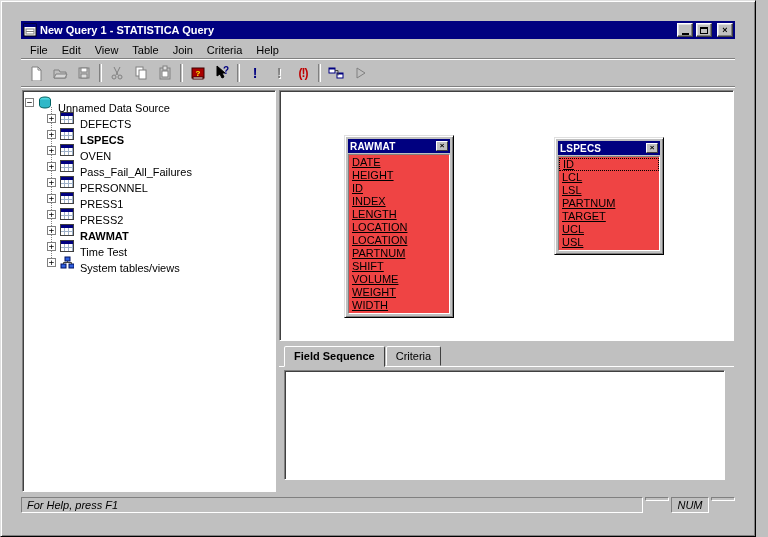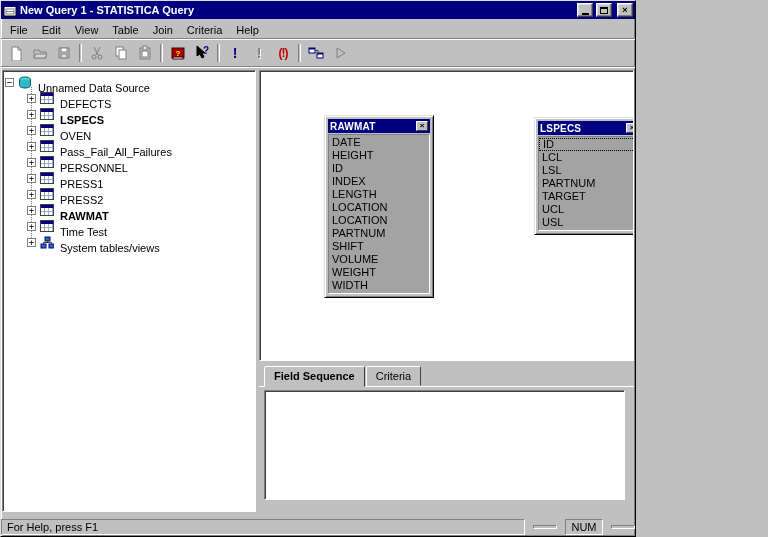--- a/index.html
+++ b/index.html
@@ -5,25 +5,25 @@
   * { box-sizing: border-box; }
   html,body { margin:0; padding:0; }
   body {
     width:768px; height:537px;
     font-family:"Liberation Sans", sans-serif;
     font-size:11px; color:#000;
     background:#c0c0c0;
     overflow:hidden;
   }
   .window {
-    width:636px; height:537px;
+    width:756px; height:537px;
     background:#c0c0c0;
     border:1px solid; border-color:#dfdfdf #000 #000 #dfdfdf;
     box-shadow: inset 1px 1px 0 #fff, inset -1px -1px 0 #808080;
-    padding:0;
+    padding:20px;
     display:flex; flex-direction:column;
   }
   
   .titlebar {
     height:18px; background:#000080;
     display:flex; align-items:center; gap:3px;
     padding:0 2px; flex:0 0 auto;
   }
   .titlebar .title { color:#fff; font-weight:bold; flex:1; white-space:nowrap; overflow:hidden; }
   .winbtn {
@@ -102,35 +102,35 @@
   .twindow .tbar {
     height:14px; background:#000080; color:#fff; font-weight:bold;
     display:flex; align-items:center; padding:0 2px; margin-bottom:1px;
   }
   .twindow .tbar .ttitle { flex:1; font-size:10px; letter-spacing:0.2px; }
   .twindow .tclose {
     width:12px; height:10px; background:#c0c0c0;
     border:1px solid; border-color:#fff #404040 #404040 #fff;
     font-size:8px; line-height:8px; text-align:center; font-weight:bold; color:#000;
   }
-  .fieldlist { background:#a3a3a3; border:1px solid #808080; border-right-color:#fff; border-bottom-color:#fff; padding:1px 0; }
+  .fieldlist { background:#ef4444; border:1px solid #808080; border-right-color:#fff; border-bottom-color:#fff; padding:1px 0;text-decoration:underline; }
   .field-row { height:13px; line-height:13px; padding:0 3px; white-space:nowrap; }
   .field-row.focused { border:1px dotted #000; line-height:11px; }
   
   .bottom-panel { height:148px; flex:0 0 auto; display:flex; flex-direction:column; }
   .tabstrip { display:flex; align-items:flex-end; padding:2px 0 0 5px; border-bottom:1px solid #fff; }
   .tab {
     background:#c0c0c0; padding:3px 9px 3px;
     border:1px solid; border-color:#fff #404040 transparent #fff;
     border-radius:2px 2px 0 0; margin-right:1px; position:relative;text-align:right;
   }
   .tab.active { font-weight:bold; margin-bottom:-1px; padding-bottom:4px; z-index:2; }
   .tab-content { flex:1; margin:3px 9px 12px 5px; }
   
-  .statusbar { height:22px; flex:0 0 auto; display:flex; gap:8px; align-items:center; padding-top:3px; }
+  .statusbar { height:22px; flex:0 0 auto; display:flex; gap:2px; align-items:flex-start; padding-top:3px;font-style:italic; }
   .scell {
     border:1px solid; border-color:#808080 #fff #fff #808080;
     padding:1px 5px; display:flex; align-items:center; background:#c0c0c0;
   }
   .scell.msg { flex:1; }
   .scell.w22 { width:24px; }
   .scell.num { width:38px; justify-content:center; }
 </style>
 </head>
 <body>

